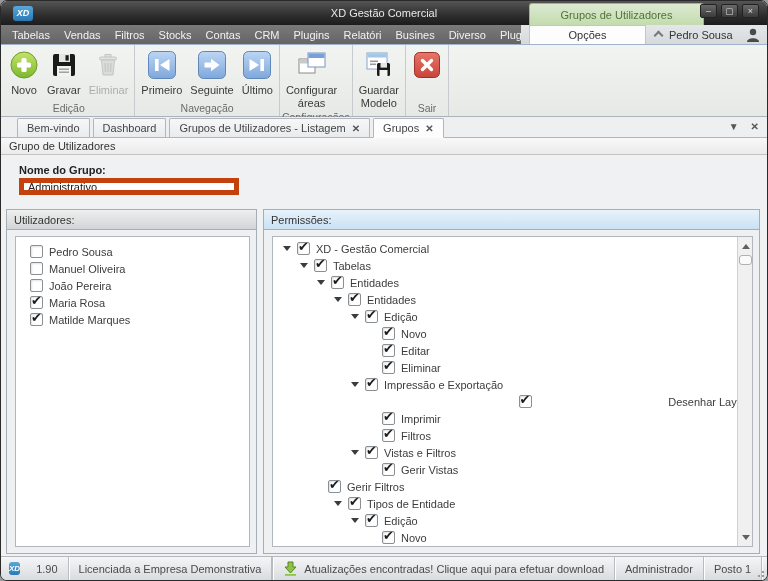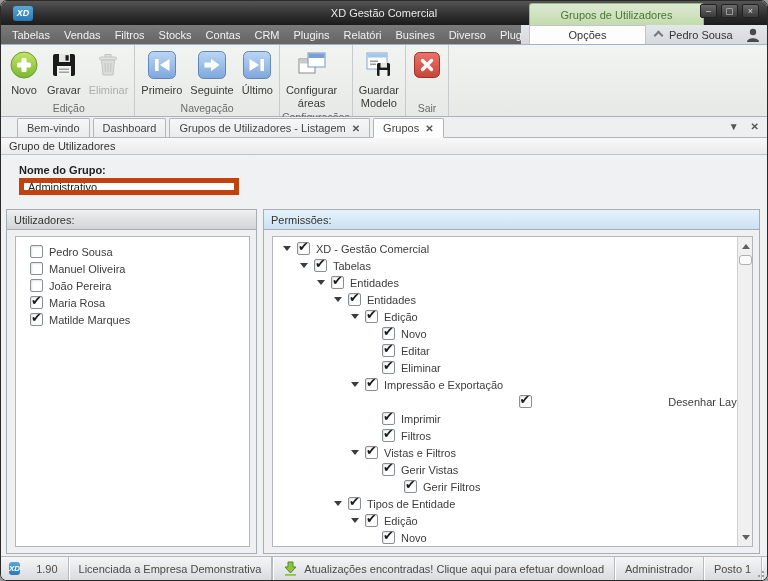--- a/index.html
+++ b/index.html
@@ -387,21 +387,21 @@
             <div class="row" style="padding-left: 78px;">
               <span class="tree-arrow"></span>
               <span class="cb checked"></span>
               <span>Vistas e Filtros</span>
             </div>
             <div class="row" style="padding-left: 95px;">
               <span class="tree-arrow-space"></span>
               <span class="cb checked"></span>
               <span>Gerir Vistas</span>
             </div>
-            <div class="row" style="padding-left: 117px;">
+            <div class="row" style="padding-left: 41px;">
               <span class="tree-arrow-space"></span>
               <span class="cb checked"></span>
               <span>Gerir Filtros</span>
             </div>
             <div class="row" style="padding-left: 61px;">
               <span class="tree-arrow"></span>
               <span class="cb checked"></span>
               <span>Tipos de Entidade</span>
             </div>
             <div class="row" style="padding-left: 78px;">

